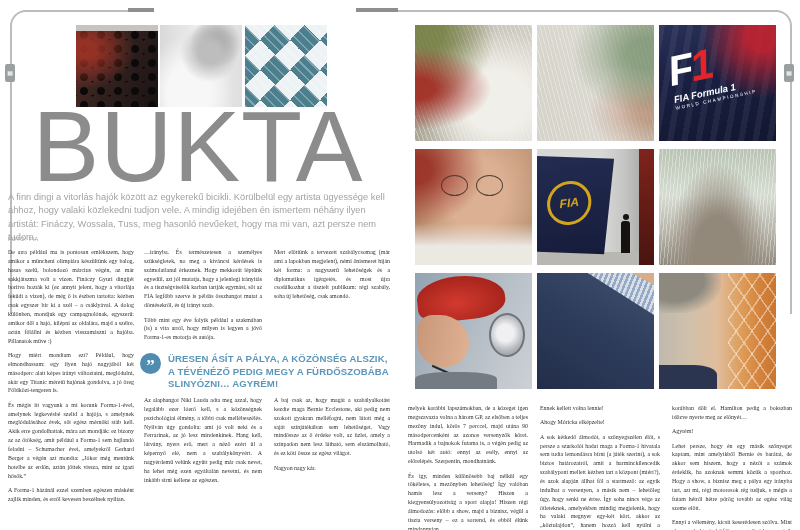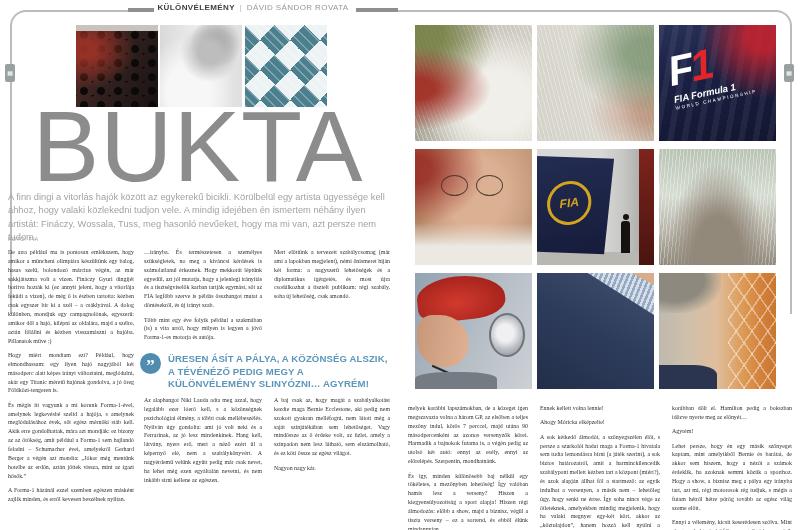--- a/index.html
+++ b/index.html
@@ -158,25 +158,20 @@
 
 <div class="spread">
 
   <div class="bracket-left"></div>
   <div class="bracket-right"></div>
   <div class="rule-seg seg-l"></div>
   <div class="rule-seg seg-r"></div>
   <div class="tab tab-l">▦</div>
   <div class="tab tab-r">▦</div>
 
-  <div class="header">
-    <span class="hdr-section">KÜLÖNVÉLEMÉNY</span>
-    <span class="hdr-sep">|</span>
-    <span class="hdr-byline">DÁVID SÁNDOR ROVATA</span>
-  </div>
 
   <div class="strip ph-cars"></div>
   <div class="strip ph-portrait"></div>
   <div class="strip ph-checker"></div>
 
   <div class="title">BUKTA</div>
   <div class="intro">A finn dingi a vitorlás hajók között az egykerekű bicikli. Körülbelül egy artista ügyessége kell ahhoz, hogy valaki közlekedni tudjon vele. A mindig idejében én ismertem néhány ilyen artistát: Fináczy, Wossala, Tuss, meg hasonló nevűeket, hogy ma mi van, azt persze nem tudom.</div>
   <div class="credit">FOTÓ: FIA</div>
 
   <div class="bt lc1">
@@ -195,21 +190,21 @@
   <div class="bt lc2b">
       <p>Az alaphangot Niki Lauda adta meg azzal, hogy legalább ezer lóerő kell, s a közönségnek pszichológiai élmény, a többi csak mellébeszélés. Nyilván úgy gondolta: ami jó volt neki és a Ferrarinak, az jó lesz mindenkinek. Hang kell, látvány, nyers erő, mert a néző ezért ül a képernyő elé, nem a szabálykönyvért. A nagyérdemű velünk együtt pedig már csak nevet, ha lehet még ezen egyáltalán nevetni, és nem inkább sírni kellene az egészen.</p>
     </div>
   <div class="bt lc3b">
       <p>A baj csak az, hogy magát a szabályalkotást kezdte maga Bernie Ecclestone, aki pedig nem szokott gyakran melléfogni, nem látott még a saját színjátékában sem lehetőséget. Vagy mindössze az ő érdeke volt, az üzlet, amely a színpadon nem lesz látható, sem elszámolható, és ez köti össze az egész világot.</p>
       <p>Nagyon nagy kár.</p>
     </div>
 
   <div class="pq">
     <div class="pq-icon">”</div>
-    <div class="pq-text">ÜRESEN ÁSÍT A PÁLYA, A KÖZÖNSÉG ALSZIK, A TÉVÉNÉZŐ PEDIG MEGY A KÜLÖNVÉLEMÉNY SLINYÓZNI… AGYRÉM!</div>
+    <div class="pq-text">ÜRESEN ÁSÍT A PÁLYA, A KÖZÖNSÉG ALSZIK, A TÉVÉNÉZŐ PEDIG MEGY A FÜRDŐSZOBÁBA SLINYÓZNI… AGYRÉM!</div>
   </div>
 
   <div class="tile cx1 ry1 t-bernie-hl"></div>
   <div class="tile cx2 ry1 t-bernie-hr"></div>
   <div class="tile cx3 ry1 t-f1flag">
     <div class="f1wrap">
       <div class="f1-mark"><span>F</span><span class="f1-one">1</span></div>
       <div class="f1-line1">FIA Formula 1</div>
       <div class="f1-line2">WORLD CHAMPIONSHIP</div>
     </div>

